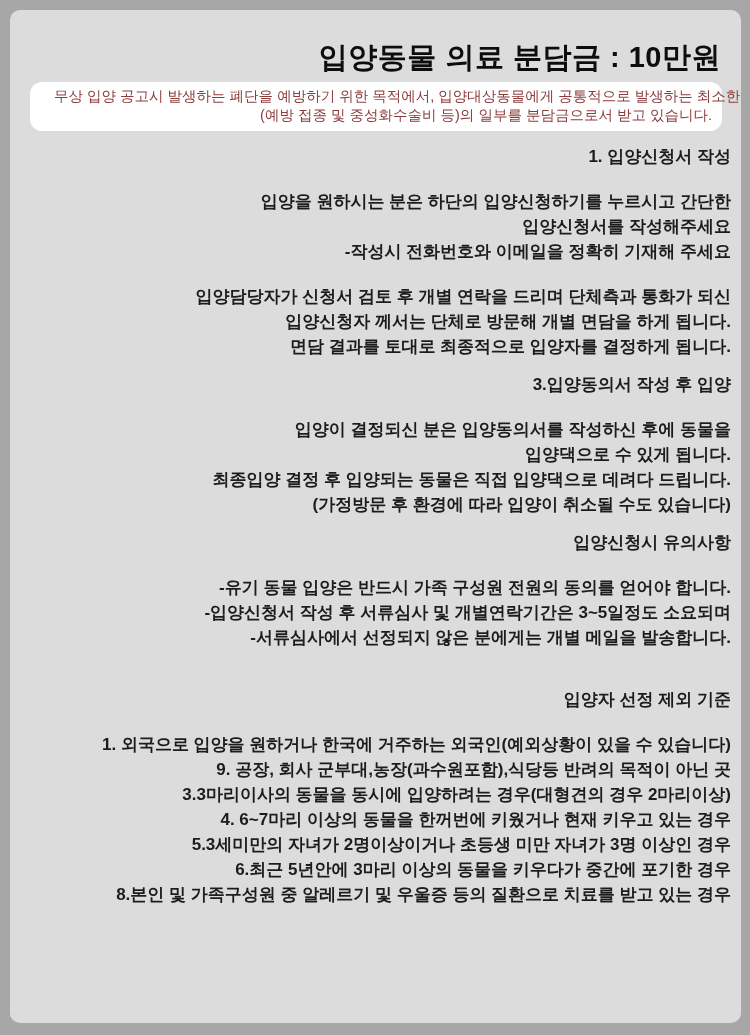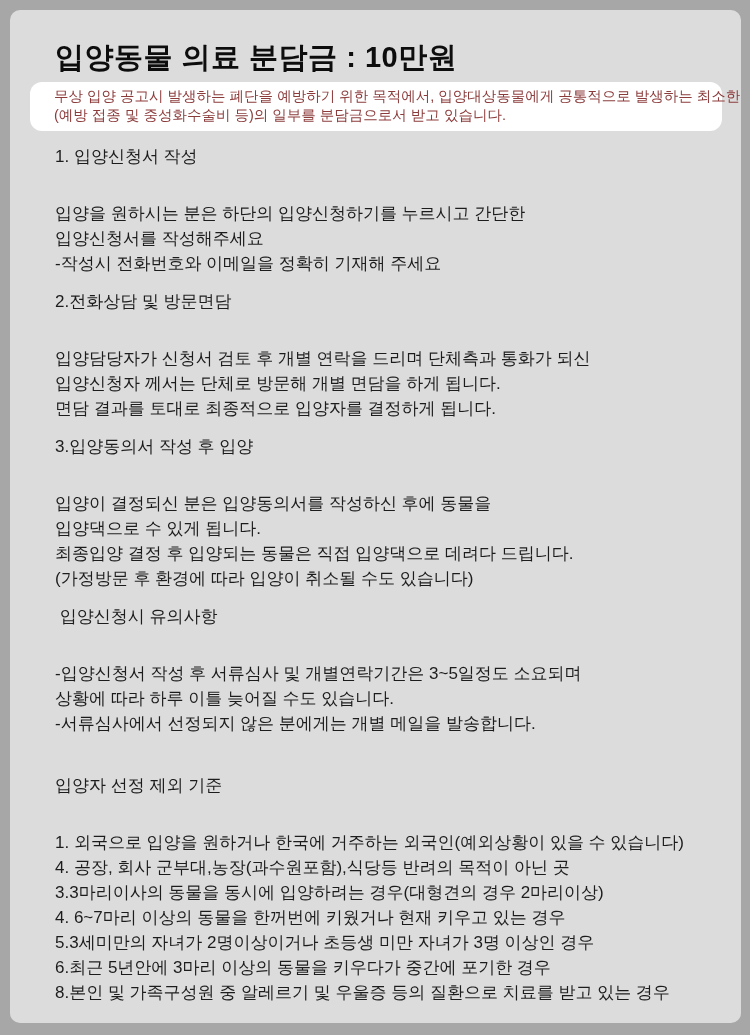--- a/index.html
+++ b/index.html
@@ -10,20 +10,21 @@
     position:relative;
     overflow:hidden;
   }
   .page{
     position:absolute;
     left:10px;top:10px;
     width:731px;height:1013px;
     background:var(--inner,#dcdcdc);
     border-radius:10px;
     overflow:hidden;
+    text-align:right;
   }
   .page-title{
     margin:30px 20px 0 45px;
     font-size:29px;
     line-height:34px;
     font-weight:bold;
     color:var(--title,#0d0d0d);
     letter-spacing:0.5px;
     white-space:pre;
   }
@@ -38,28 +39,28 @@
   .notice .nline{
     color:var(--red,#8c3b3b);
     line-height:19px;
     white-space:pre;
   }
   #sections{margin:0;}
   .section{
     margin:13px 10px 0 45px;
     color:var(--body,#1c1c1c);
     font-size:17px;
-    font-weight:normal;
+    font-weight:bold;
   }
   .section.gap-large{margin-top:37px;}
   .section .heading{
     line-height:25px;
     white-space:pre;
   }
-  .section .para{margin-top:32px;}
+  .section .para{margin-top:20px;}
   .section .line{
     line-height:25px;
     white-space:pre;
   }
 </style>
 </head>
 <body style="--outer: #a7a7a7; --inner: #dcdcdc; --title: #0d0d0d; --body: #1c1c1c; --red: #8c3b3b;">
 
 <div class="page">
   <h1 class="page-title">입양동물 의료 분담금 : 10만원</h1>
@@ -70,49 +71,48 @@
   <div id="sections">
       <div class="section">
         <div class="heading">1. 입양신청서 작성</div>
         <div class="para">
           <div class="line">입양을 원하시는 분은 하단의 입양신청하기를 누르시고 간단한</div>
           <div class="line">입양신청서를 작성해주세요</div>
           <div class="line">-작성시 전화번호와 이메일을 정확히 기재해 주세요</div>
         </div>
       </div>
       <div class="section">
-        <div class="heading">2.전화상담 및 방문면담</div>
         <div class="para">
           <div class="line">입양담당자가 신청서 검토 후 개별 연락을 드리며 단체측과 통화가 되신</div>
           <div class="line">입양신청자 께서는 단체로 방문해 개별 면담을 하게 됩니다.</div>
           <div class="line">면담 결과를 토대로 최종적으로 입양자를 결정하게 됩니다.</div>
         </div>
       </div>
       <div class="section">
         <div class="heading">3.입양동의서 작성 후 입양</div>
         <div class="para">
           <div class="line">입양이 결정되신 분은 입양동의서를 작성하신 후에 동물을</div>
           <div class="line">입양댁으로 수 있게 됩니다.</div>
           <div class="line">최종입양 결정 후 입양되는 동물은 직접 입양댁으로 데려다 드립니다.</div>
           <div class="line">(가정방문 후 환경에 따라 입양이 취소될 수도 있습니다)</div>
         </div>
       </div>
       <div class="section">
         <div class="heading"> 입양신청시 유의사항</div>
         <div class="para">
+          <div class="line">-유기 동물 입양은 반드시 가족 구성원 전원의 동의를 얻어야 합니다.</div>
           <div class="line">-입양신청서 작성 후 서류심사 및 개별연락기간은 3~5일정도 소요되며</div>
-          <div class="line">상황에 따라 하루 이틀 늦어질 수도 있습니다.</div>
           <div class="line">-서류심사에서 선정되지 않은 분에게는 개별 메일을 발송합니다.</div>
         </div>
       </div>
       <div class="section gap-large">
         <div class="heading">입양자 선정 제외 기준</div>
         <div class="para">
           <div class="line">1. 외국으로 입양을 원하거나 한국에 거주하는 외국인(예외상황이 있을 수 있습니다)</div>
-          <div class="line">4. 공장, 회사 군부대,농장(과수원포함),식당등 반려의 목적이 아닌 곳</div>
+          <div class="line">9. 공장, 회사 군부대,농장(과수원포함),식당등 반려의 목적이 아닌 곳</div>
           <div class="line">3.3마리이사의 동물을 동시에 입양하려는 경우(대형견의 경우 2마리이상)</div>
           <div class="line">4. 6~7마리 이상의 동물을 한꺼번에 키웠거나 현재 키우고 있는 경우</div>
           <div class="line">5.3세미만의 자녀가 2명이상이거나 초등생 미만 자녀가 3명 이상인 경우</div>
           <div class="line">6.최근 5년안에 3마리 이상의 동물을 키우다가 중간에 포기한 경우</div>
           <div class="line">8.본인 및 가족구성원 중 알레르기 및 우울증 등의 질환으로 치료를 받고 있는 경우</div>
         </div>
       </div>
     </div>
 </div>
 

